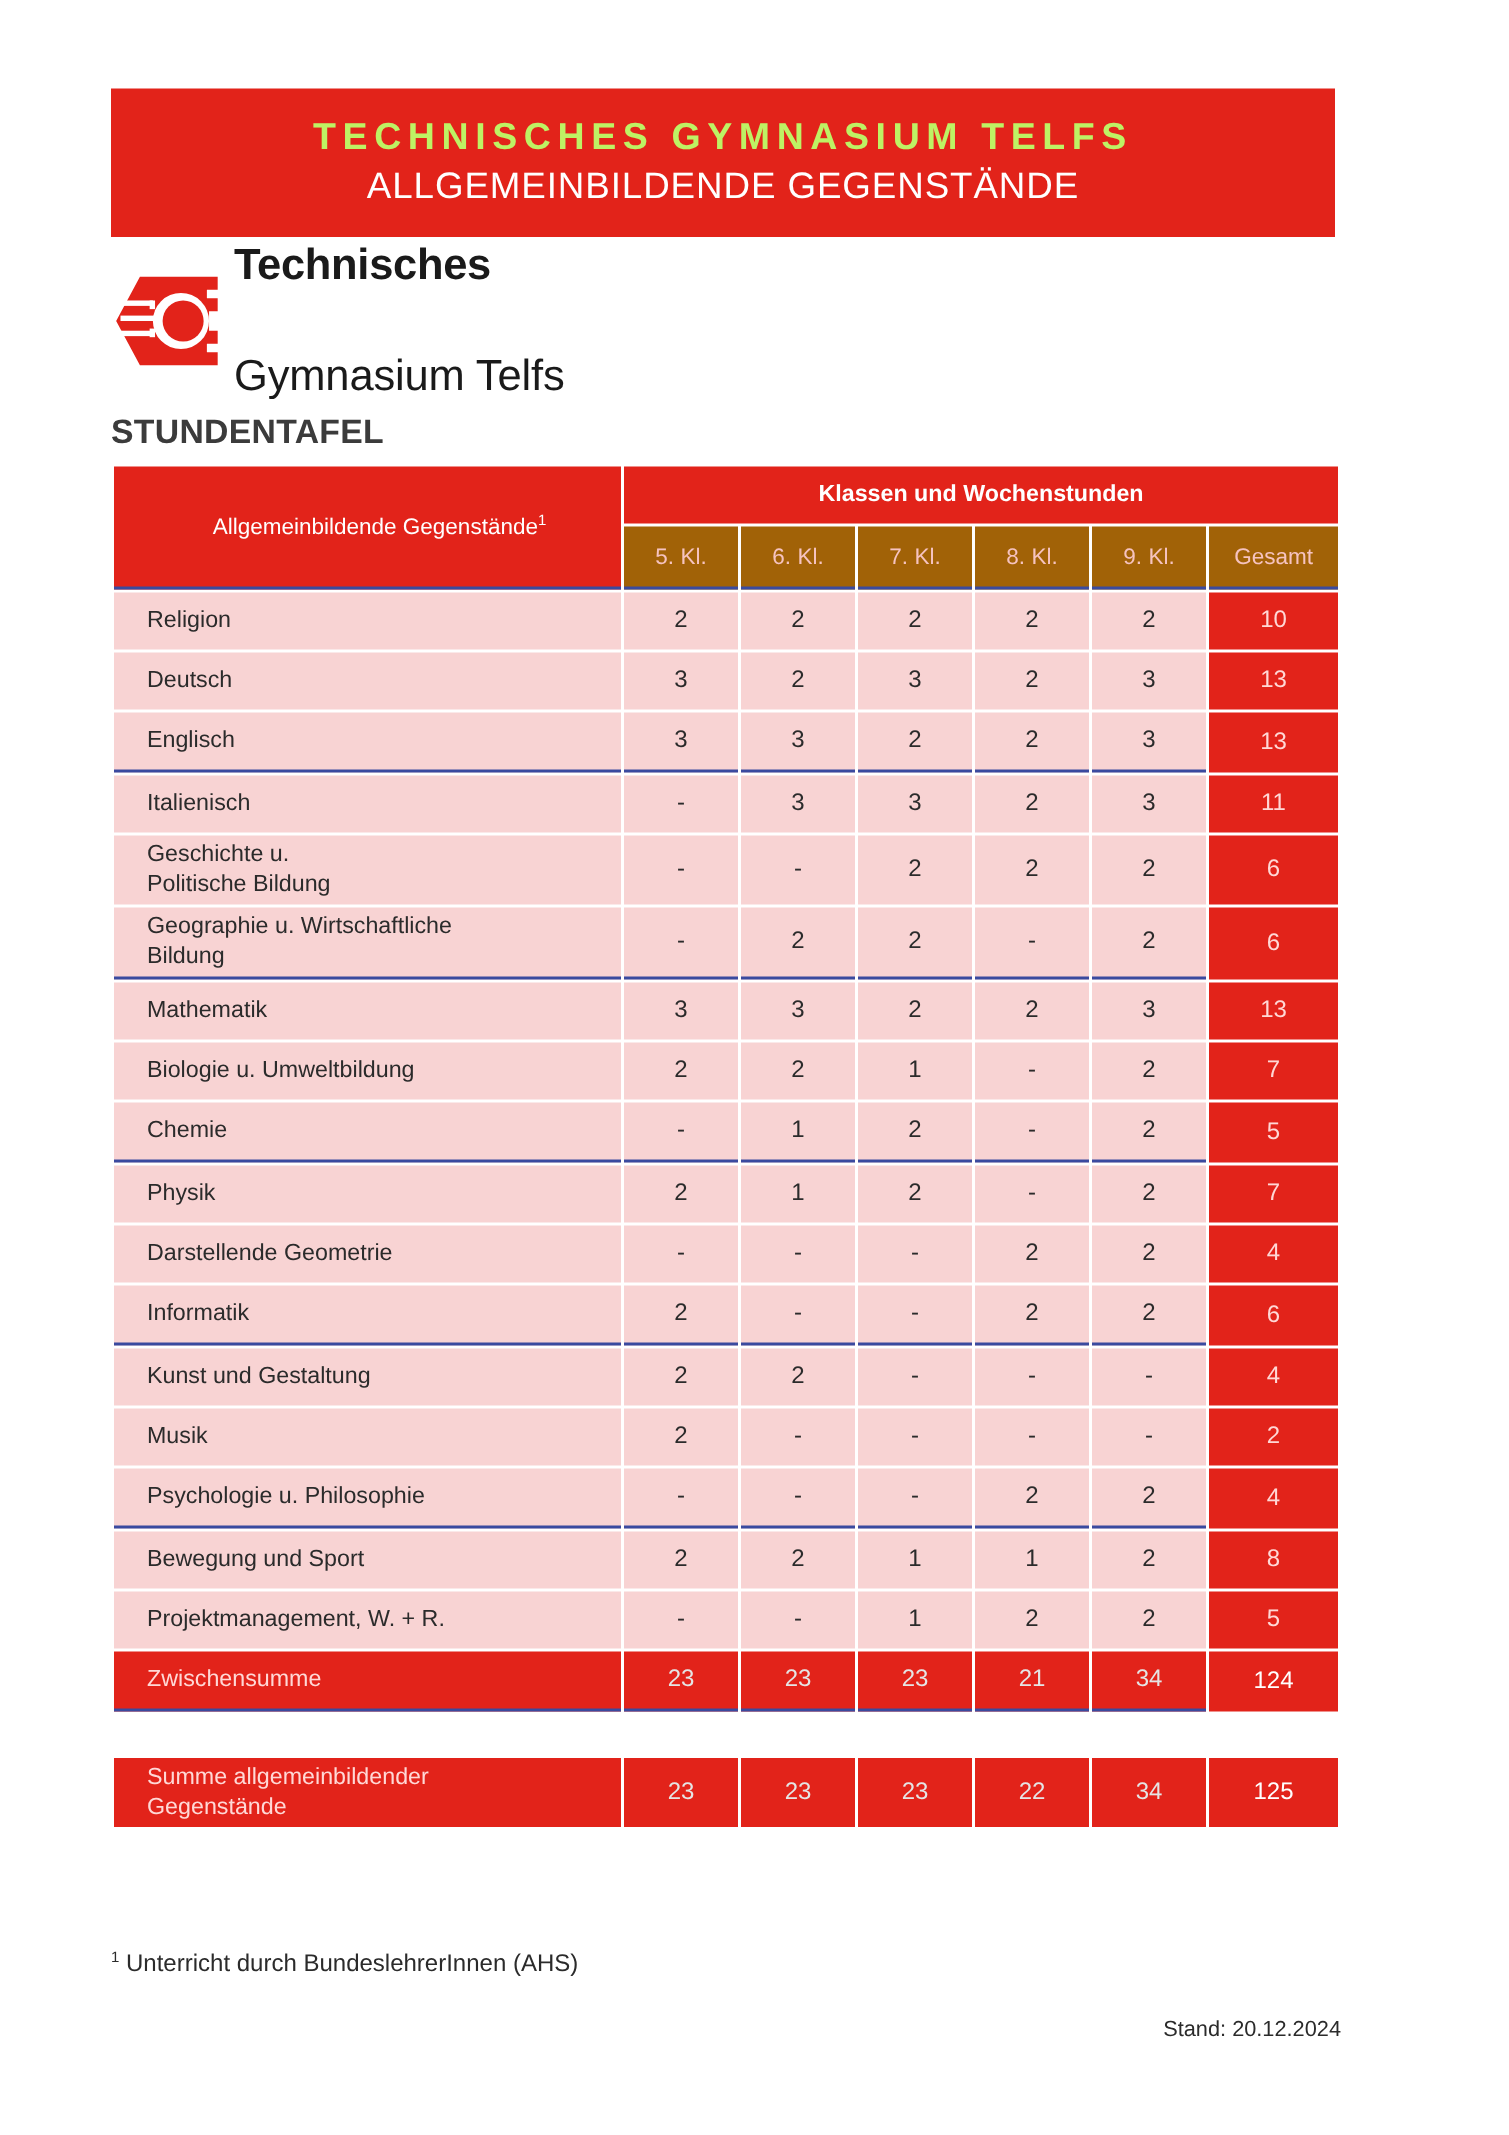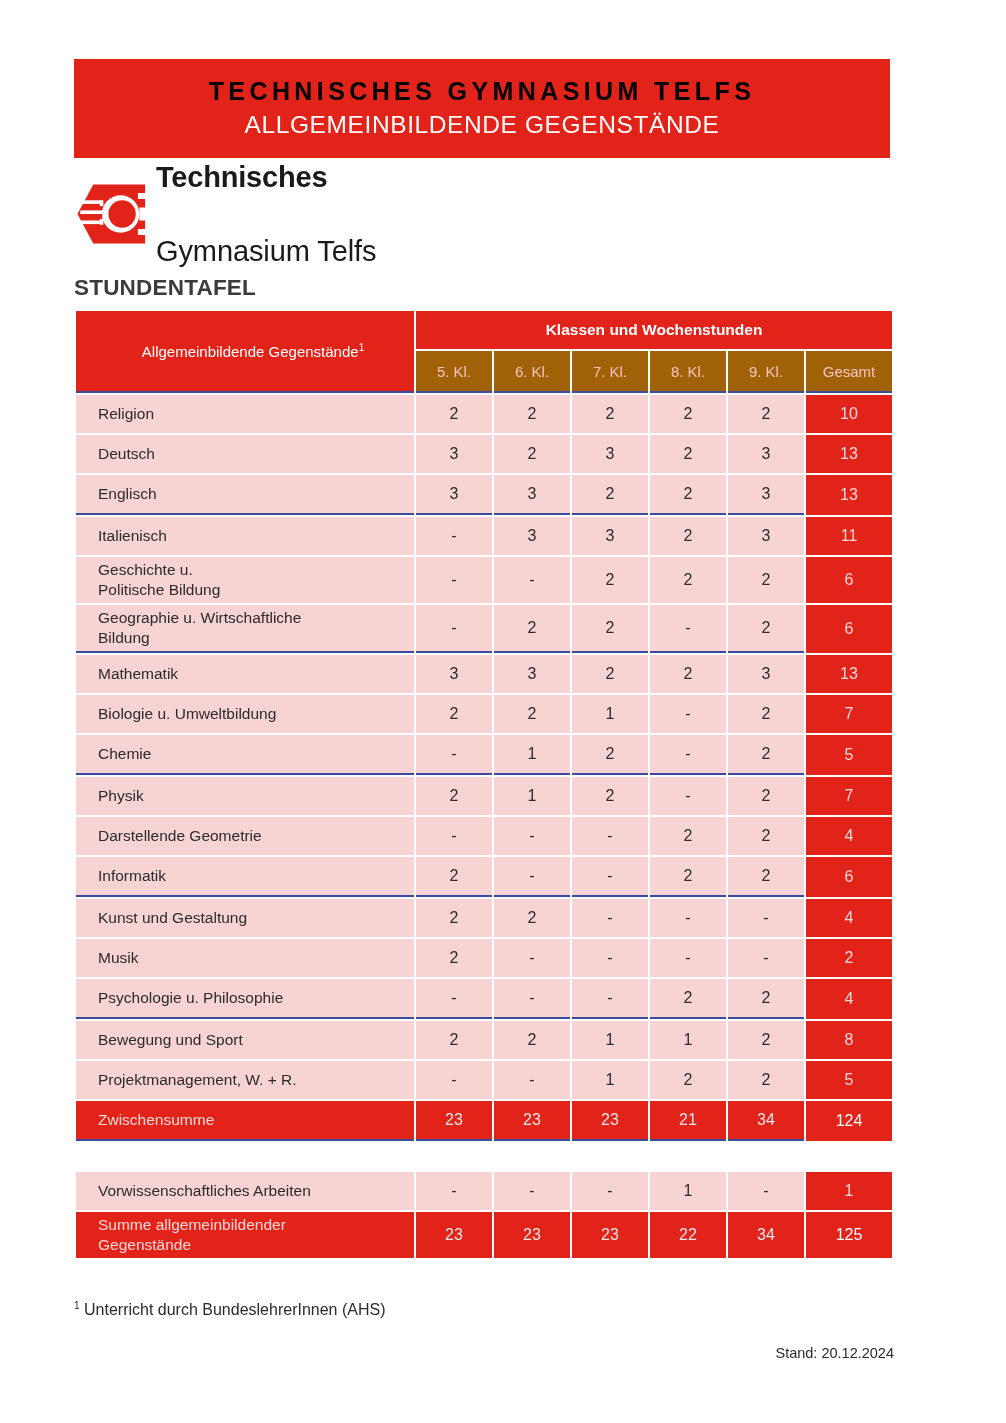--- a/index.html
+++ b/index.html
@@ -23,21 +23,21 @@
     top: 59px;
     width: 816px;
     height: 99px;
     background: #e2231a;
     display: flex;
     flex-direction: column;
     align-items: center;
     justify-content: center;
   }
   .banner-title {
-    color: #000000;
+    color: #bef264;
     font-size: 25px;
     font-weight: bold;
     letter-spacing: 4.4px;
     line-height: 1.1;
     text-align: center;
     white-space: nowrap;
   }
   .banner-subtitle {
     color: #ffffff;
     font-size: 24.5px;
@@ -464,29 +464,20 @@
     <colgroup>
       <col class="c-subject">
         <col class="c-kl">
         <col class="c-kl">
         <col class="c-kl">
         <col class="c-kl">
         <col class="c-kl">
         <col class="c-total">
     </colgroup>
     <tbody id="tbody-second">
-        <tr>
-          <td class="td-subject">Vorwissenschaftliches Arbeiten</td>
-          <td class="td-num">-</td>
-          <td class="td-num">-</td>
-          <td class="td-num">-</td>
-          <td class="td-num">1</td>
-          <td class="td-num">-</td>
-          <td class="td-total">1</td>
-        </tr>
         <tr class="tall sum">
           <td class="td-subject">Summe allgemeinbildender<br>Gegenstände</td>
           <td class="td-num">23</td>
           <td class="td-num">23</td>
           <td class="td-num">23</td>
           <td class="td-num">22</td>
           <td class="td-num">34</td>
           <td class="td-total">125</td>
         </tr>
       </tbody>

